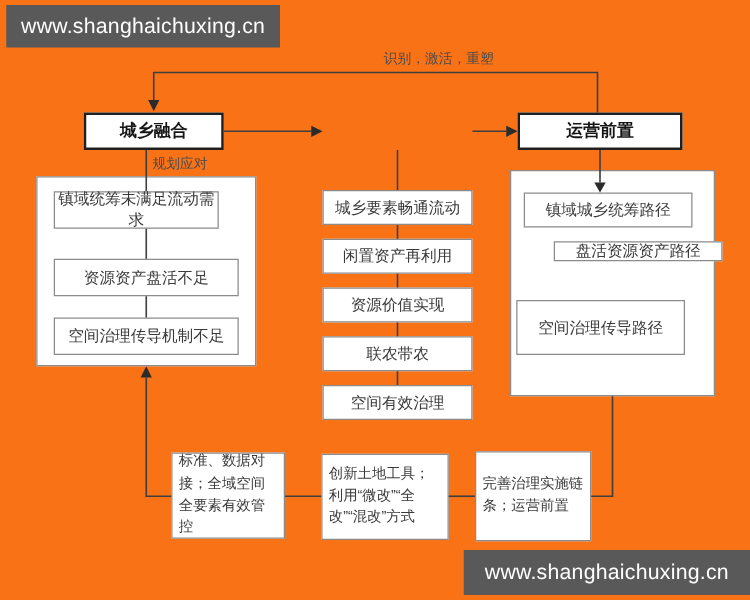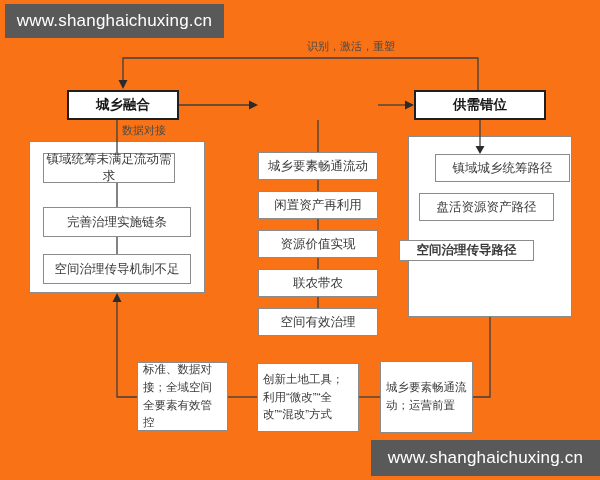--- a/index.html
+++ b/index.html
@@ -43,50 +43,50 @@
 <div id="canvas">
 
   <div class="watermark" style="left:5px;top:4px;width:219px;height:34px;">
     <span>www.shanghaichuxing.cn</span>
   </div>
   <div class="watermark" style="left:371px;top:440px;width:229px;height:36px;">
     <span>www.shanghaichuxing.cn</span>
   </div>
 
   <div class="tag" style="left:250px;top:39px;width:145px;text-align:right;">识别，激活，重塑</div>
-  <div class="tag" style="left:122px;top:123px;">数据对接</div>
+  <div class="tag" style="left:122px;top:123px;">规划应对</div>
 
   <div class="panel" style="left:29px;top:141px;width:176px;height:152px;"></div>
   <div class="panel" style="left:408px;top:136px;width:164px;height:181px;"></div>
 
   <div class="box main-box" style="left:67px;top:90px;width:112px;height:30px;">城乡融合</div>
-  <div class="box main-box" style="left:414px;top:90px;width:132px;height:30px;">供需错位</div>
+  <div class="box main-box" style="left:414px;top:90px;width:132px;height:30px;">运营前置</div>
 
   <div class="box sub-box" style="left:43px;top:153px;width:132px;height:30px;">镇域统筹未满足流动需求</div>
-  <div class="box sub-box" style="left:43px;top:207px;width:148px;height:30px;">完善治理实施链条</div>
+  <div class="box sub-box" style="left:43px;top:207px;width:148px;height:30px;">资源资产盘活不足</div>
   <div class="box sub-box" style="left:43px;top:254px;width:148px;height:30px;">空间治理传导机制不足</div>
 
   <div class="box sub-box" style="left:258px;top:152px;width:120px;height:28px;">城乡要素畅通流动</div>
   <div class="box sub-box" style="left:258px;top:191px;width:120px;height:28px;">闲置资产再利用</div>
   <div class="box sub-box" style="left:258px;top:230px;width:120px;height:28px;">资源价值实现</div>
   <div class="box sub-box" style="left:258px;top:308px;width:120px;height:28px;">空间有效治理</div>
   <div class="box sub-box" style="left:258px;top:269px;width:120px;height:28px;">联农带农</div>
 
-  <div class="box sub-box" style="left:435px;top:154px;width:135px;height:28px;">镇域城乡统筹路径</div>
-  <div class="box sub-box" style="left:419px;top:193px;width:135px;height:28px;">盘活资源资产路径</div>
-  <div class="box sub-box" style="left:399px;top:240px;width:135px;height:21px;font-weight:bold;">空间治理传导路径</div>
+  <div class="box sub-box" style="left:419px;top:154px;width:135px;height:28px;">镇域城乡统筹路径</div>
+  <div class="box sub-box" style="left:443px;top:193px;width:135px;height:16px;">盘活资源资产路径</div>
+  <div class="box sub-box" style="left:413px;top:240px;width:135px;height:44px;">空间治理传导路径</div>
 
   <div class="note-box" style="left:137px;top:362px;width:91px;height:69px;justify-content:flex-end;">
     <span>标准、数据对接；全域空间全要素有效管控</span>
   </div>
   <div class="note-box" style="left:257px;top:363px;width:102px;height:69px;">
     <span>创新土地工具；利用“微改”“全改”“混改”方式</span>
   </div>
   <div class="note-box" style="left:380px;top:361px;width:93px;height:72px;">
-    <span>城乡要素畅通流动；运营前置</span>
+    <span>完善治理实施链条；运营前置</span>
   </div>
 
   <svg class="wires" width="600" height="480">
 
     <path d="M478,90 V58 H123 V80"></path>
     <polygon points="118.5,80 127.5,80 123,89"></polygon>
 
     <line x1="179" y1="105" x2="249" y2="105"></line>
     <polygon points="249,100.5 249,109.5 258,105"></polygon>
 

